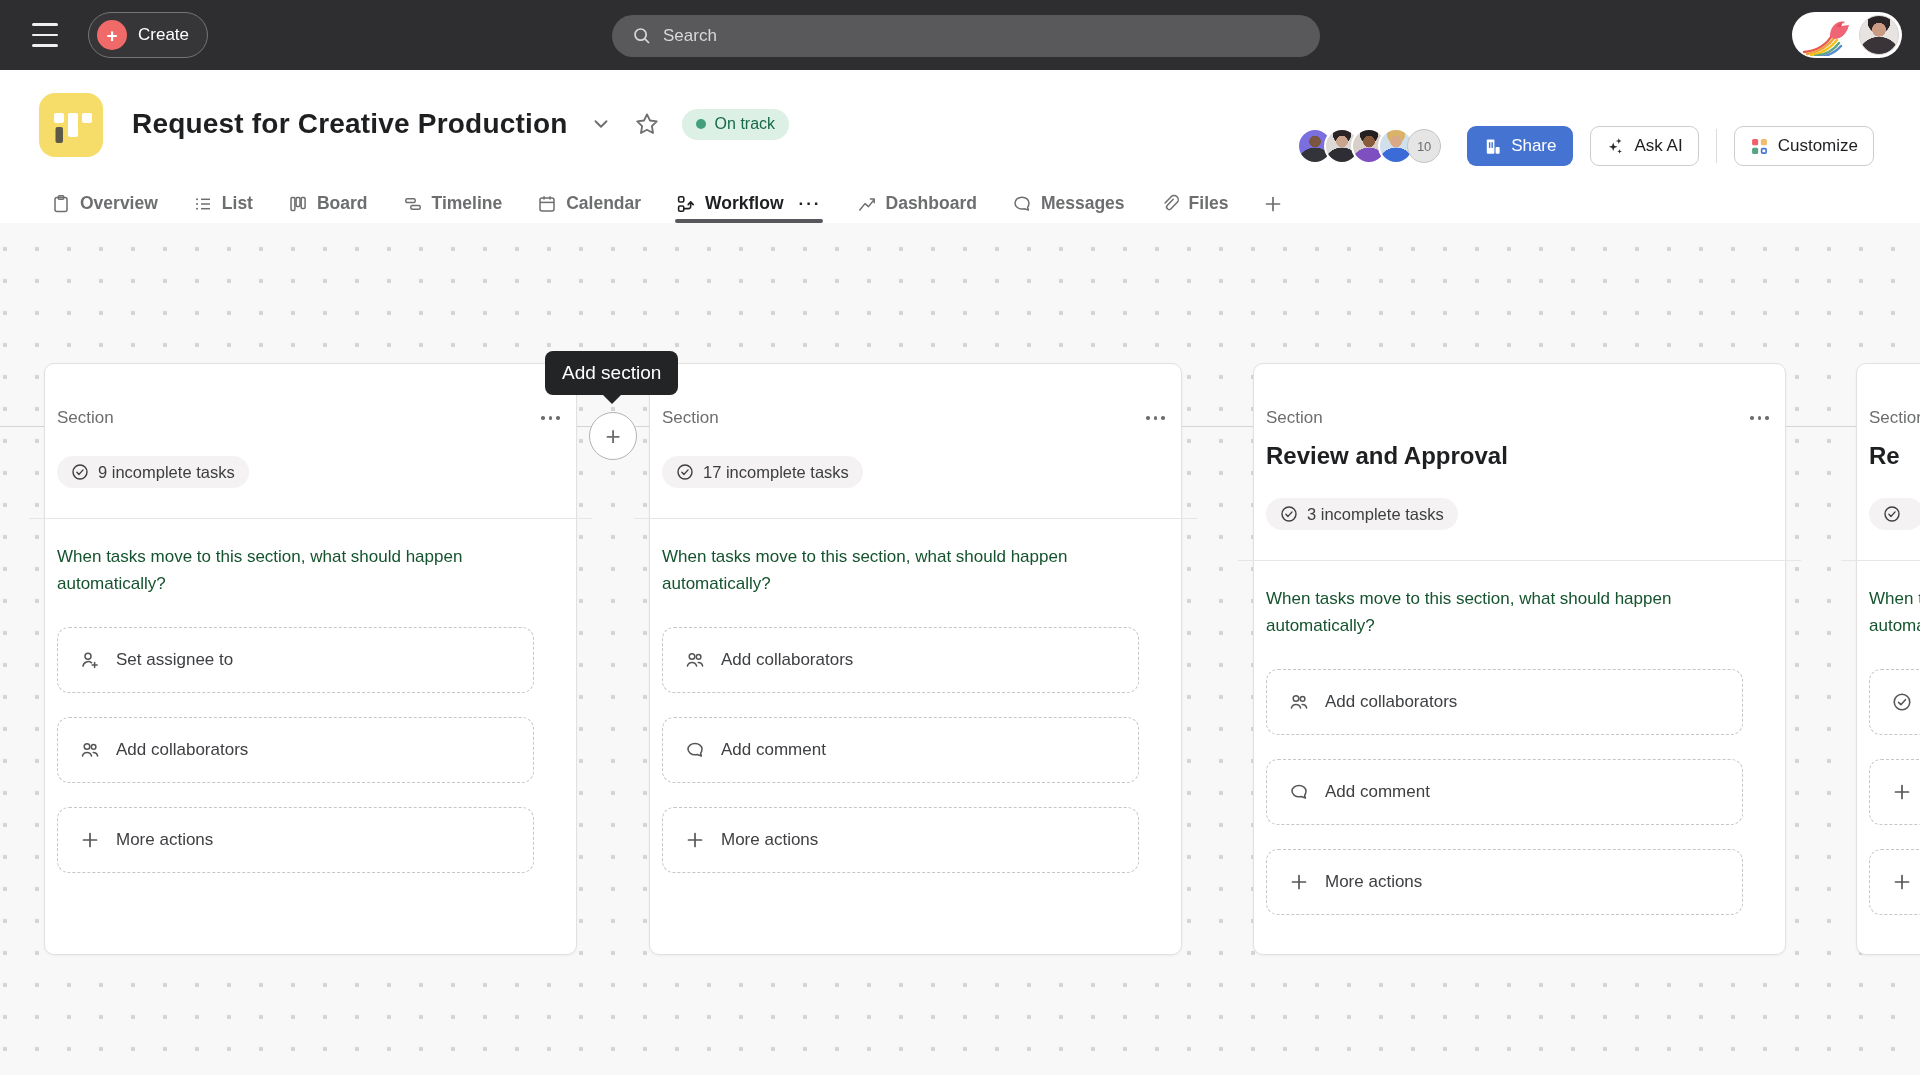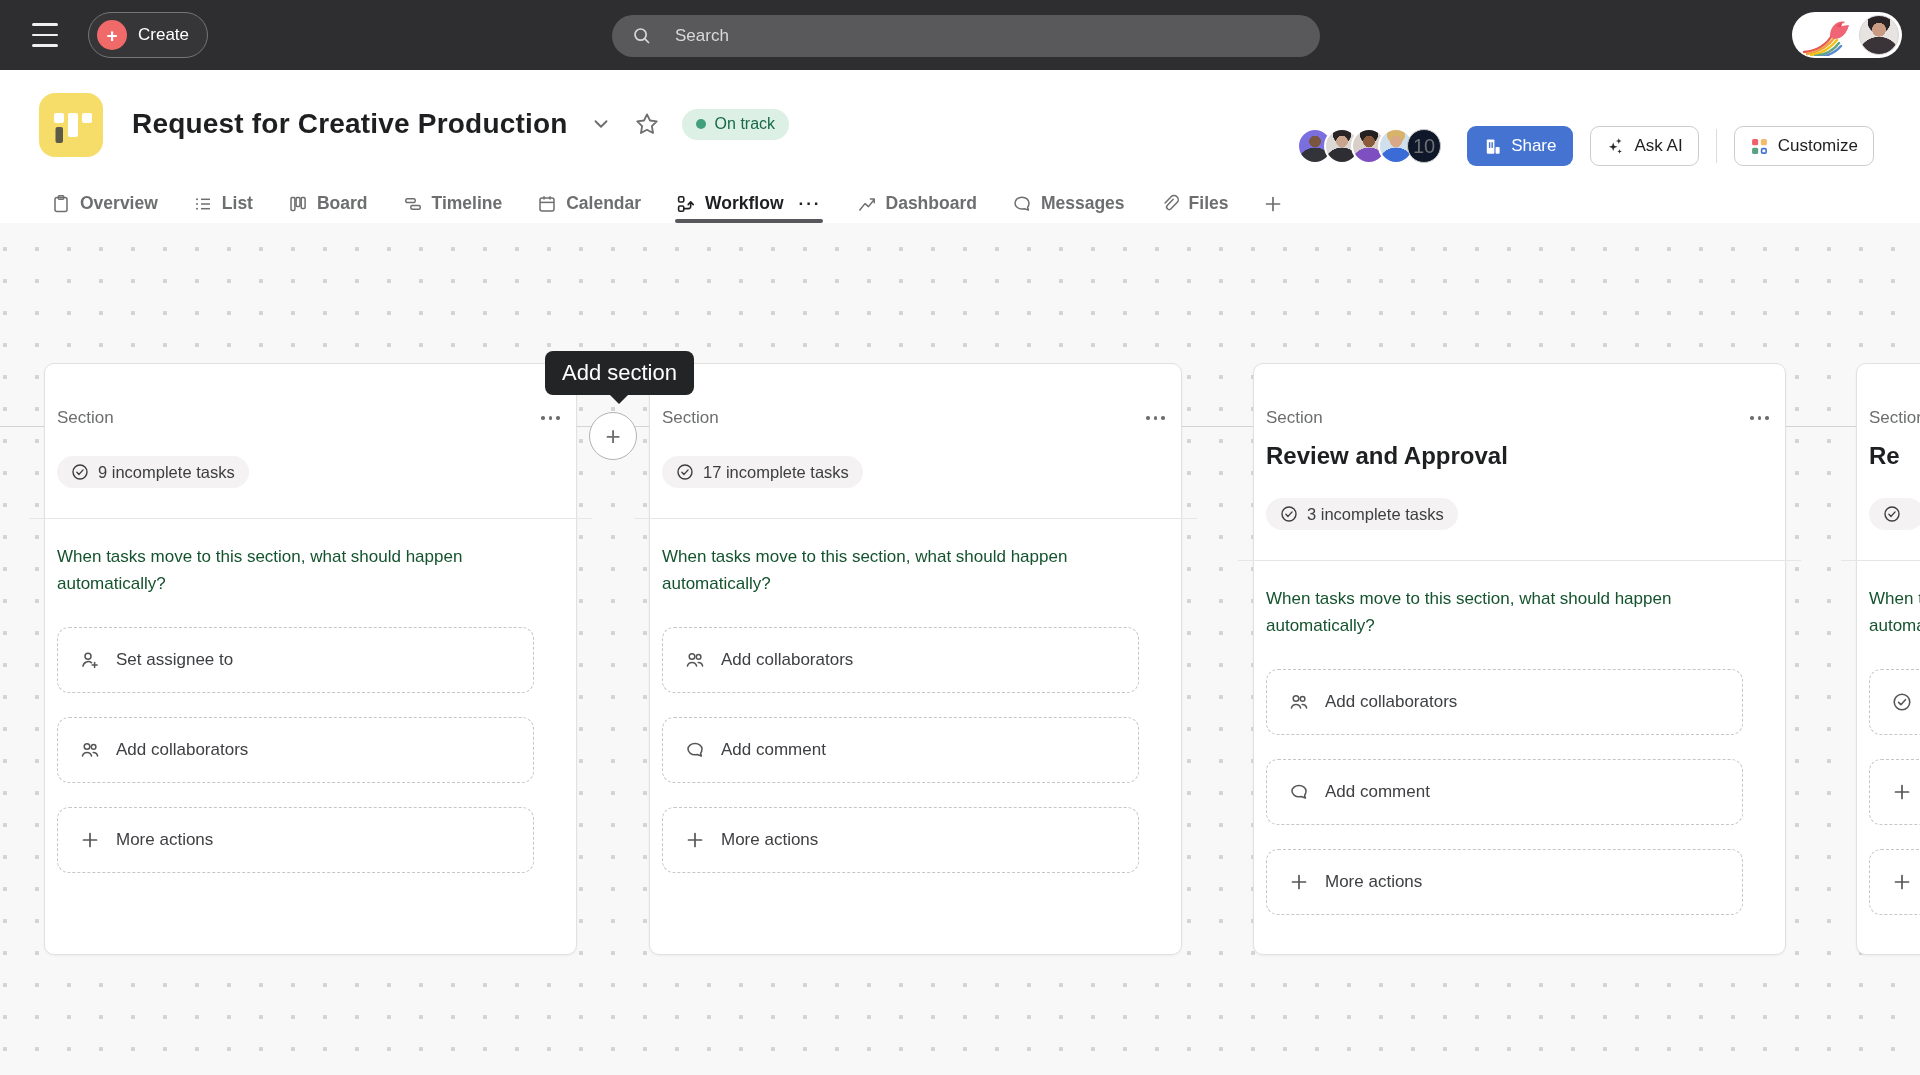--- a/index.html
+++ b/index.html
@@ -12,21 +12,21 @@
   body{font-family:"Liberation Sans", sans-serif; background:#f9f8f8; color:var(--ink);}
   .app{position:relative;width:1920px;height:1075px;overflow:hidden;}
 
   
   .topbar{position:absolute;left:0;top:0;width:1920px;height:70px;background:var(--topbar-bg);}
   .hamburger{position:absolute;left:32px;top:21px;width:30px;height:28px;background:none;border:none;cursor:pointer;display:flex;flex-direction:column;justify-content:space-between;padding:2px 0;}
   .hamburger span{display:block;width:26px;height:2.6px;border-radius:2px;background:#f1f0f0;}
   .create-btn{position:absolute;left:88px;top:12px;height:46px;border-radius:24px;border:1px solid #757477;background:rgba(255,255,255,0.04);display:flex;align-items:center;gap:11px;padding:0 18px 0 8px;cursor:pointer;}
   .create-circle{width:30px;height:30px;border-radius:50%;background:var(--create-coral);color:#fff;display:flex;align-items:center;justify-content:center;font-size:19px;font-weight:bold;line-height:1;}
   .create-label{color:#fff;font-size:17px;}
-  .search-pill{position:absolute;left:612px;top:15px;width:708px;height:42px;border-radius:21px;background:#59585b;display:flex;align-items:center;gap:23px;padding:8px 20px;cursor:text;}
+  .search-pill{position:absolute;left:612px;top:15px;width:708px;height:42px;border-radius:21px;background:#59585b;display:flex;align-items:center;gap:11px;padding:8px 20px;cursor:text;}
   .search-pill svg{flex:0 0 auto;}
   .search-input{background:transparent;border:none;outline:none;color:#e9e8e9;font-size:17px;width:600px;}
   .search-input::placeholder{color:#d9d8d9;opacity:1;}
   .profile-pill{position:absolute;left:1792px;top:12px;width:110px;height:46px;border-radius:23px;background:#fff;display:flex;align-items:center;justify-content:flex-end;padding:0 3px;cursor:pointer;}
   .phoenix{position:absolute;left:8px;top:4px;}
   .avatar{border-radius:50%;}
   .me-avatar{width:40px;height:40px;border:1px solid #d8d6d5;
     background:
       radial-gradient(circle at 50% 36%, #c99b82 0 22%, transparent 23%),
       radial-gradient(circle at 50% 16%, #2a2426 0 30%, transparent 31%),
@@ -39,21 +39,21 @@
   .title-row{position:absolute;left:132px;top:38px;display:flex;align-items:center;gap:22px;}
   .proj-title{font-size:28px;font-weight:bold;color:var(--ink);letter-spacing:.2px;cursor:text;}
   .icon-btn{background:none;border:none;color:var(--gray);cursor:pointer;display:flex;align-items:center;}
   .status-badge{display:inline-flex;align-items:center;gap:9px;height:31px;padding:0 14px;border-radius:16px;background:var(--status-bg);cursor:pointer;border:none;}
   .status-dot{width:10px;height:10px;border-radius:50%;background:#43a07c;}
   .status-label{font-size:16px;color:var(--status-text);}
   .header-right{position:absolute;right:46px;top:56px;display:flex;align-items:center;}
   .avatar-stack{display:flex;align-items:center;margin-right:12px;}
   .stack-av{width:36px;height:36px;border-radius:50%;border:2px solid #fff;margin-left:-9px;cursor:pointer;}
   .stack-av:first-child{margin-left:0;}
-  .member-count{width:34px;height:34px;border-radius:50%;background:#0f172a;border:1.5px solid #c6c4c3;margin-left:-7px;display:flex;align-items:center;justify-content:center;font-size:20px;color:var(--gray);cursor:pointer;}
+  .member-count{width:34px;height:34px;border-radius:50%;background:#e5e5e5;border:1.5px solid #c6c4c3;margin-left:-7px;display:flex;align-items:center;justify-content:center;font-size:13px;color:var(--gray);cursor:pointer;}
   .share-btn{height:40px;border-radius:9px;background:var(--accent-blue);border:none;color:#fff;font-size:17px;display:flex;align-items:center;gap:9px;padding:0 16px;margin-left:14px;cursor:pointer;}
   .askai-btn,.customize-btn{height:40px;border-radius:9px;background:#fff;border:1px solid #cfcdcc;color:var(--ink);font-size:17px;display:flex;align-items:center;gap:9px;padding:0 15px;cursor:pointer;}
   .askai-btn{margin-left:17px;}
   .v-divider{width:1px;height:34px;background:#dddcdb;margin:0 17px;}
 
   
   .tabs{position:absolute;left:0;top:184px;width:1920px;height:39px;display:flex;align-items:stretch;padding-left:50px;gap:33px;background:#fff;}
   .tab{position:relative;display:flex;align-items:center;gap:9px;color:var(--gray);font-size:17.5px;background:none;border:none;cursor:pointer;padding:0 1px;font-weight:bold;}
   .tab .ticon{display:flex;align-items:center;color:inherit;}
   .tab.active{color:var(--ink);font-weight:bold;}
@@ -74,21 +74,21 @@
   .task-badge{margin-top:28px;display:inline-flex;align-items:center;gap:9px;height:32px;border-radius:16px;background:#f4f2f2;padding:0 14px;color:#3d3e40;font-size:16.5px;white-space:nowrap;}
   .card-divider{margin:30px -28px 0;border-top:1px solid #e8e6e5;}
   .prompt{margin-top:24px;font-size:17px;line-height:27px;color:#14532d;max-width:410px;}
   .action-btn{margin-top:24px;width:477px;height:66px;border-radius:12px;border:1.5px dashed #c8c6c5;background:#fff;display:flex;align-items:center;gap:16px;padding:0 22px;font-size:17px;color:#3f4043;cursor:pointer;}
   .action-btn:first-of-type{margin-top:30px;}
   .action-btn .aicon{display:flex;align-items:center;color:#565557;}
   .action-label{font-family:"Liberation Sans",sans-serif;}
 
   
   .add-circle{position:absolute;left:589px;top:189px;width:48px;height:48px;border-radius:50%;background:#fff;border:1px solid #b5b2b1;color:var(--gray);font-size:26px;line-height:1;display:flex;align-items:center;justify-content:center;cursor:pointer;z-index:3;}
-  .tooltip{position:absolute;left:545px;top:128px;height:44px;background:#232425;color:#fff;border-radius:8px;font-size:22px;display:flex;align-items:center;padding:0 17px;z-index:4;white-space:nowrap;}
+  .tooltip{position:absolute;left:545px;top:128px;height:44px;background:#232425;color:#fff;border-radius:8px;font-size:19px;display:flex;align-items:center;padding:0 17px;z-index:4;white-space:nowrap;}
   .tooltip::after{content:"";position:absolute;left:50%;top:100%;transform:translateX(-50%);border:9px solid transparent;border-top-color:#232425;}
 </style>
 </head>
 <body>
 
 <div class="app">
 
   <header class="topbar">
     <button class="hamburger">
       <span></span>

